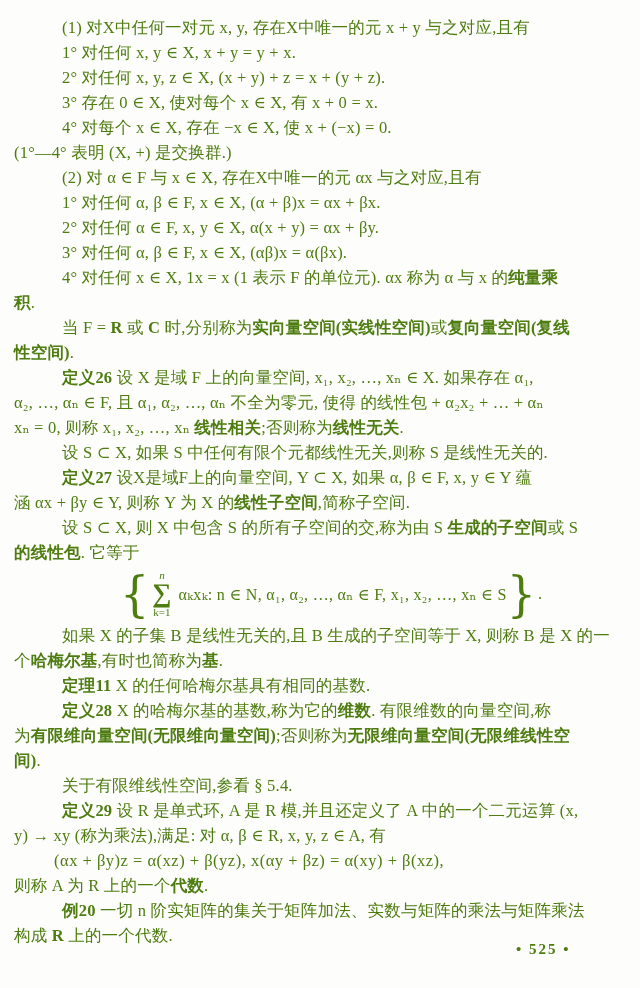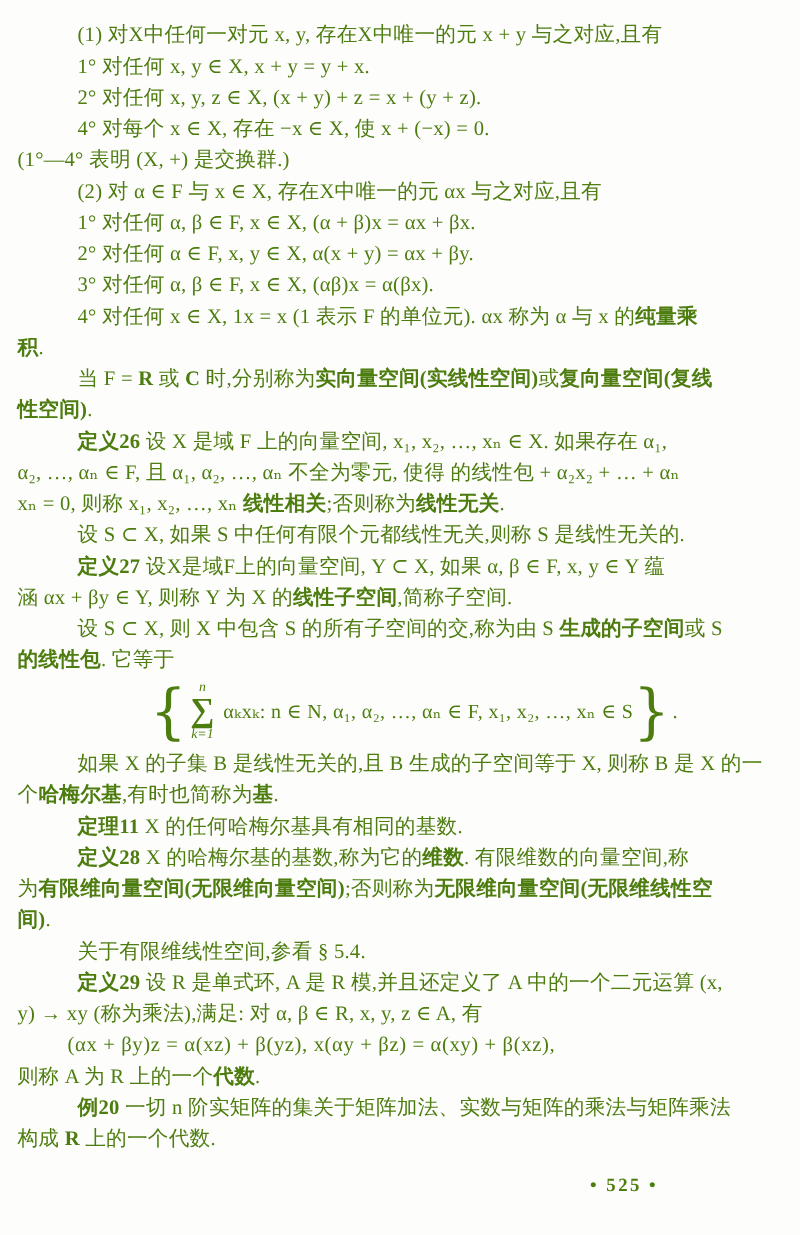--- a/index.html
+++ b/index.html
@@ -48,40 +48,41 @@
   }
   .sum {
     display: inline-flex;
     flex-direction: column;
     align-items: center;
     margin: 0 7px 0 3px;
     line-height: 1;
   }
   .sum-top { font-size: 11px; font-style: italic; line-height: 1; }
   .sum-sym { font-size: 27px; line-height: 0.95; font-weight: 700; }
-  .sum-bot { font-size: 11px; font-style: italic; line-height: 1; }
+  .sum-bot { font-size: 11px; line-height: 1; }
   .formula-body { font-size: 16px; letter-spacing: 0.3px; }
   .formula-tail { font-size: 16.5px; margin-left: 2px; }
   .page-number {
     position: absolute;
     top: 941px;
-    left: 472px;
+    left: 516px;
     font-size: 15px;
     font-weight: 700;
     letter-spacing: 2px;
   }
 </style>
 </head>
 <body>
 
 <div class="page">
   <div class="text-block" id="text-block">
       <div class="line indent"><span>(1) 对X中任何一对元 x, y, 存在X中唯一的元 x + y 与之对应,且有</span></div>
       <div class="line indent"><span>1° 对任何 x, y ∈ X, x + y = y + x.</span></div>
       <div class="line indent"><span>2° 对任何 x, y, z ∈ X, (x + y) + z = x + (y + z).</span></div>
+      <div class="line indent"><span>3° 存在 0 ∈ X, 使对每个 x ∈ X, 有 x + 0 = x.</span></div>
       <div class="line indent"><span>4° 对每个 x ∈ X, 存在 −x ∈ X, 使 x + (−x) = 0.</span></div>
       <div class="line flush"><span>(1°—4° 表明 (X, +) 是交换群.)</span></div>
       <div class="line indent"><span>(2) 对 α ∈ F 与 x ∈ X, 存在X中唯一的元 αx 与之对应,且有</span></div>
       <div class="line indent"><span>1° 对任何 α, β ∈ F, x ∈ X, (α + β)x = αx + βx.</span></div>
       <div class="line indent"><span>2° 对任何 α ∈ F, x, y ∈ X, α(x + y) = αx + βy.</span></div>
       <div class="line indent"><span>3° 对任何 α, β ∈ F, x ∈ X, (αβ)x = α(βx).</span></div>
       <div class="line indent"><span>4° 对任何 x ∈ X, 1x = x (1 表示 F 的单位元).  αx 称为 α 与 x 的</span><span class="b">纯量乘</span></div>
       <div class="line flush"><span class="b">积</span><span>.</span></div>
       <div class="line indent"><span>当 F = </span><span class="b">R</span><span> 或 </span><span class="b">C</span><span> 时,分别称为</span><span class="b">实向量空间(实线性空间)</span><span>或</span><span class="b">复向量空间(复线</span></div>
       <div class="line flush"><span class="b">性空间)</span><span>.</span></div>

